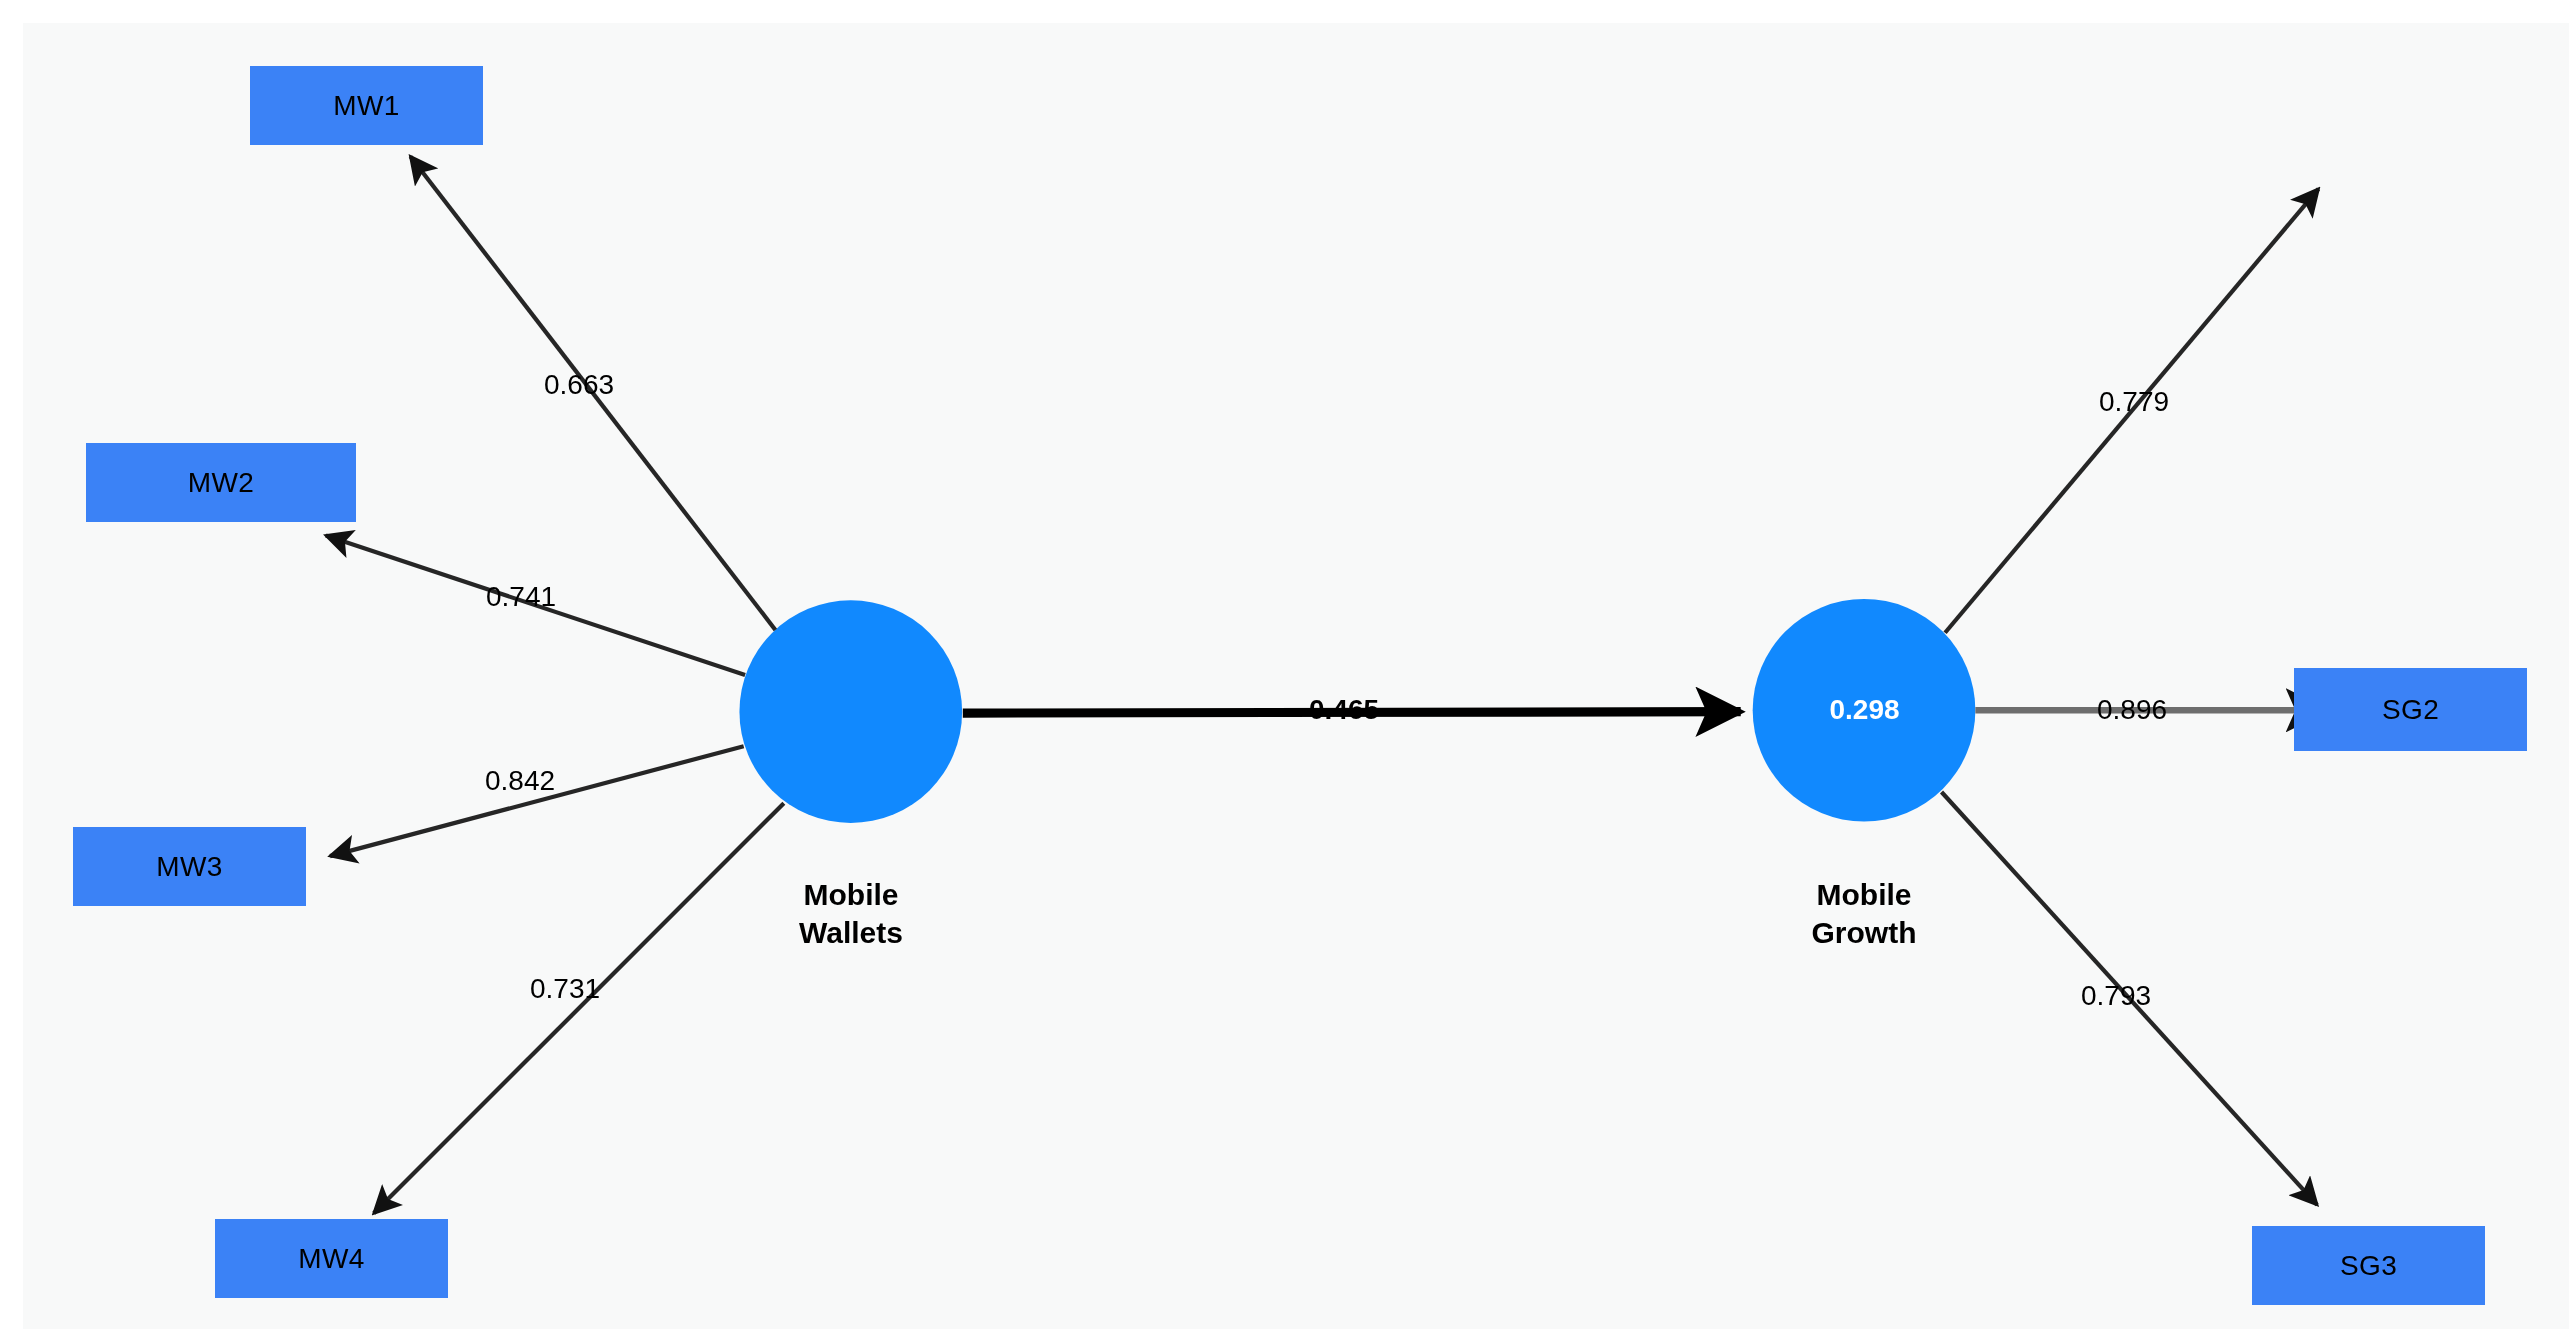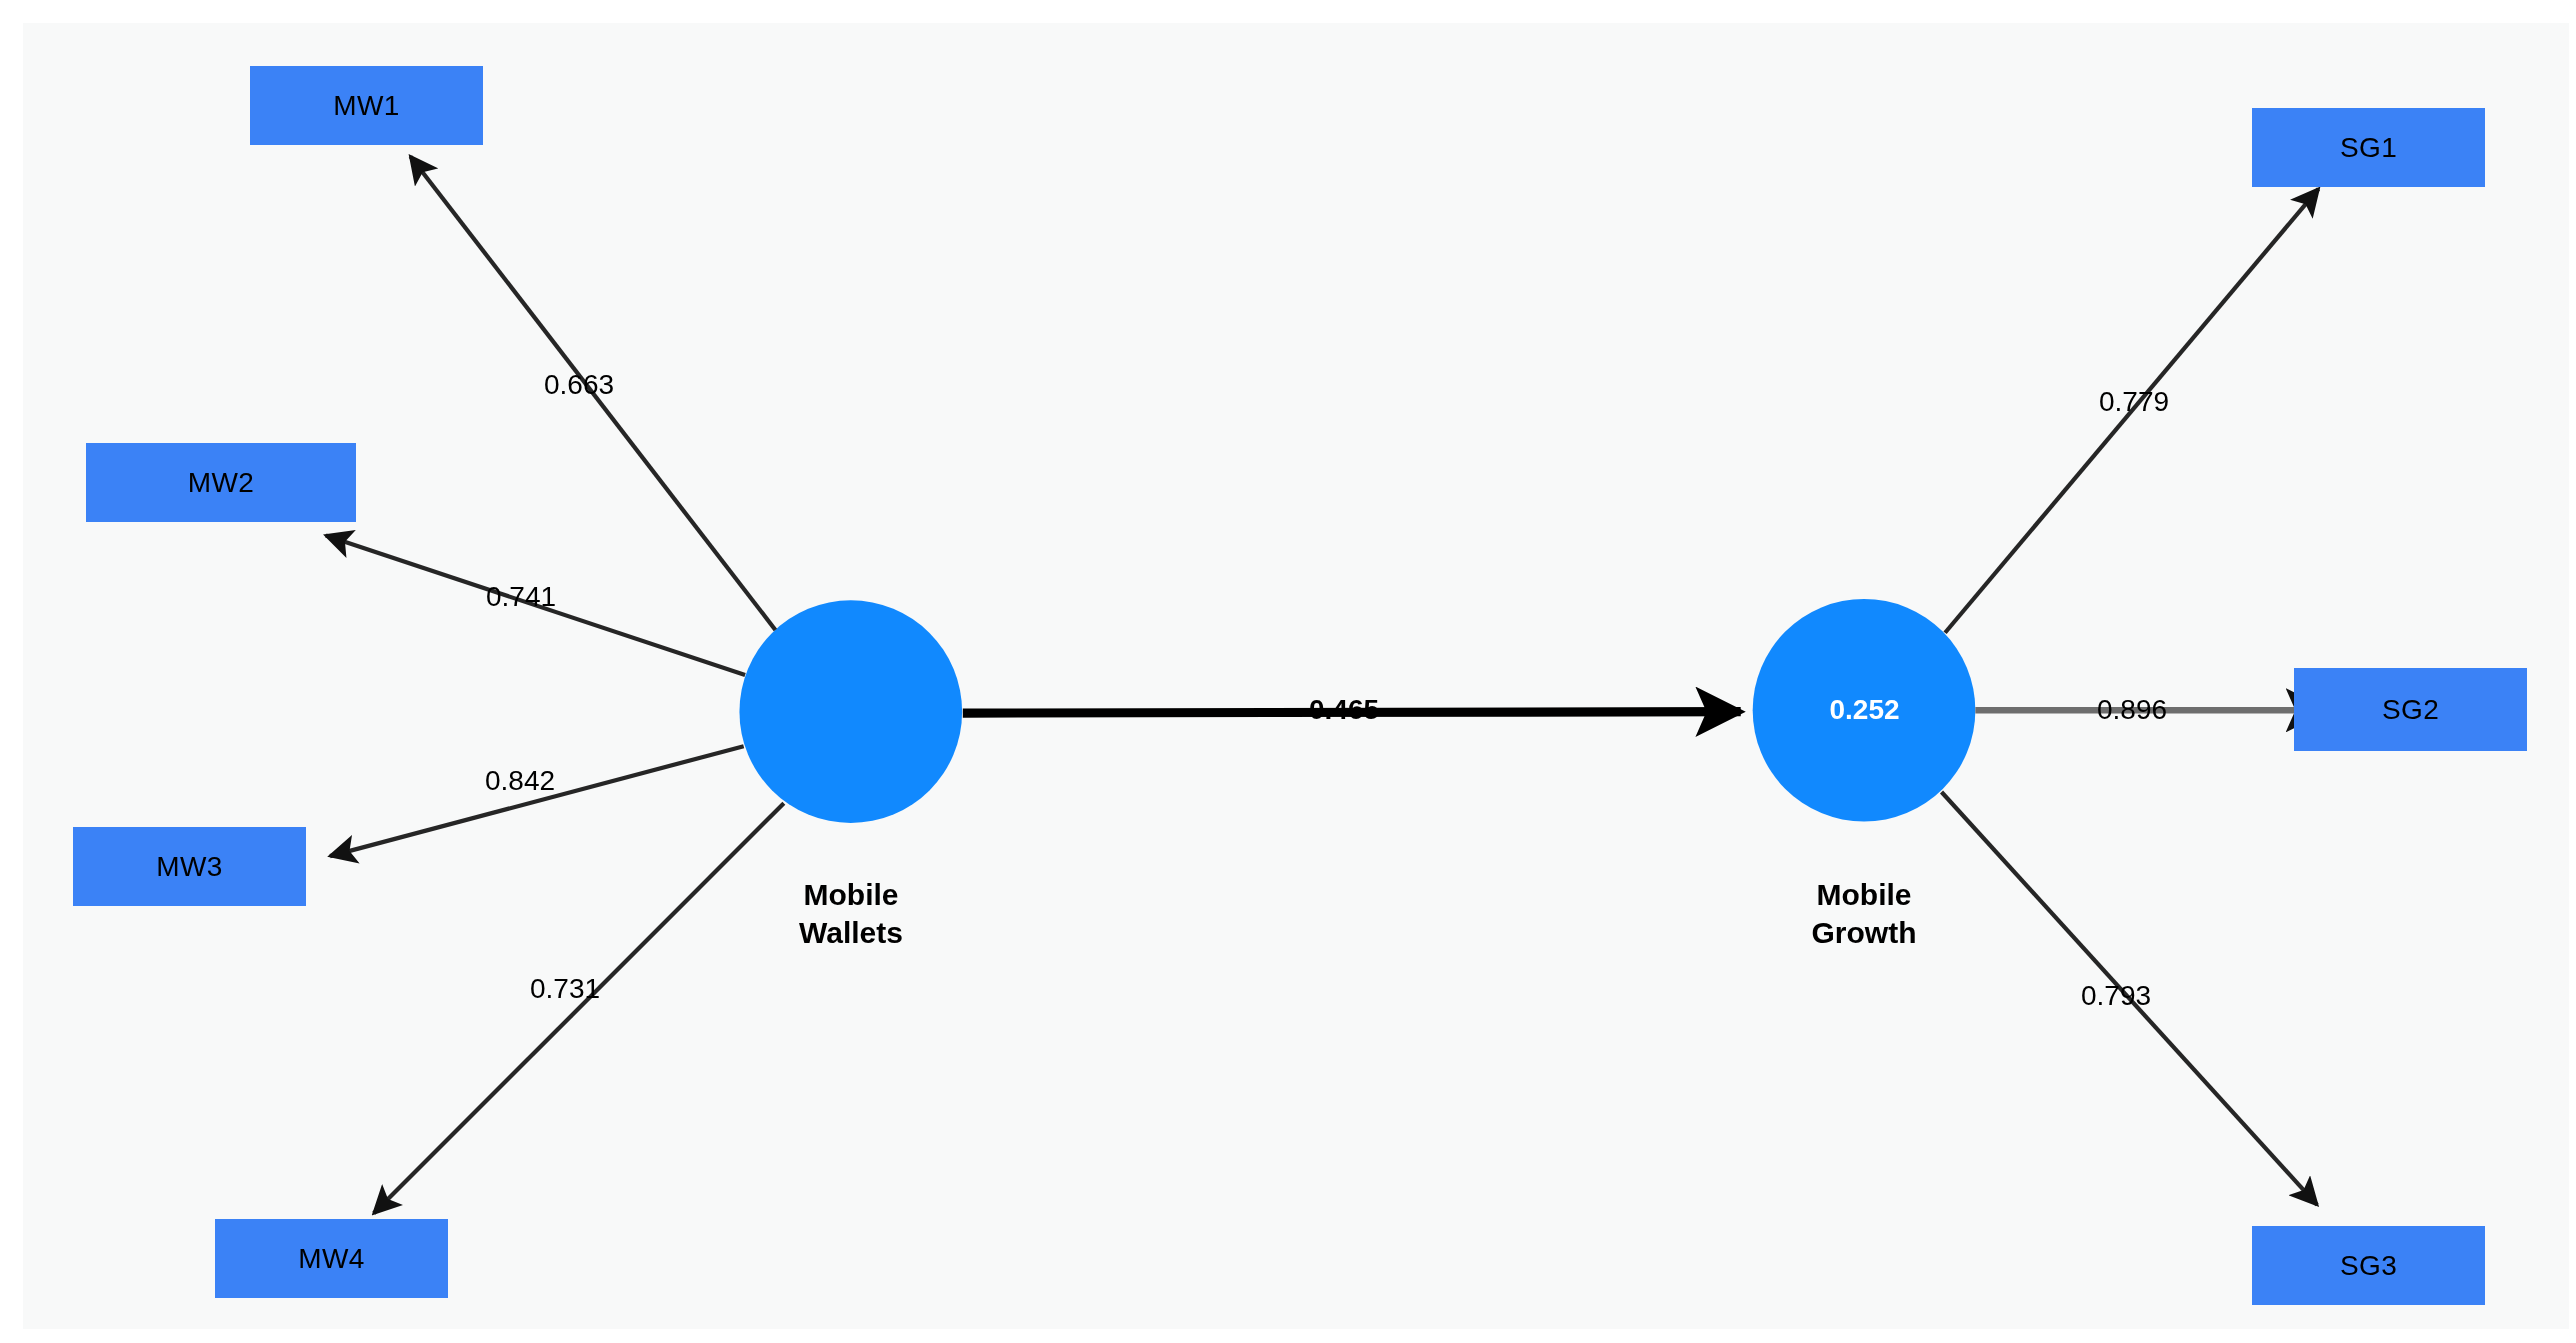--- a/index.html
+++ b/index.html
@@ -121,33 +121,30 @@
   </div>
 
   <div class="indicator-box" style="left:73px; top:827px; width:233px; height:79px;">
     <span>MW3</span>
   </div>
 
   <div class="indicator-box" style="left:215px; top:1219px; width:233px; height:79px;">
     <span>MW4</span>
   </div>
 
-  <div class="indicator-box" style="left:2252px; top:108px; width:233px; height:79px;">
-    <span>SG1</span>
-  </div>
 
   <div class="indicator-box" style="left:2294px; top:668px; width:233px; height:83px;">
     <span>SG2</span>
   </div>
 
   <div class="indicator-box" style="left:2252px; top:1226px; width:233px; height:79px;">
     <span>SG3</span>
   </div>
 
-  <div class="r2-value" style="left:1780px; top:694px; width:169px;">0.252</div>
+  <div class="r2-value" style="left:1780px; top:694px; width:169px;">0.298</div>
 
   <div class="construct-label" style="left:682px; top:876px; width:338px;">Mobile
 Wallets</div>
 
   <div class="construct-label" style="left:1695px; top:876px; width:338px;">Mobile
 Growth</div>
 
   <div class="edge-label" style="left:544px; top:369px;">0.663</div>
 
   <div class="edge-label" style="left:486px; top:581px;">0.741</div>

